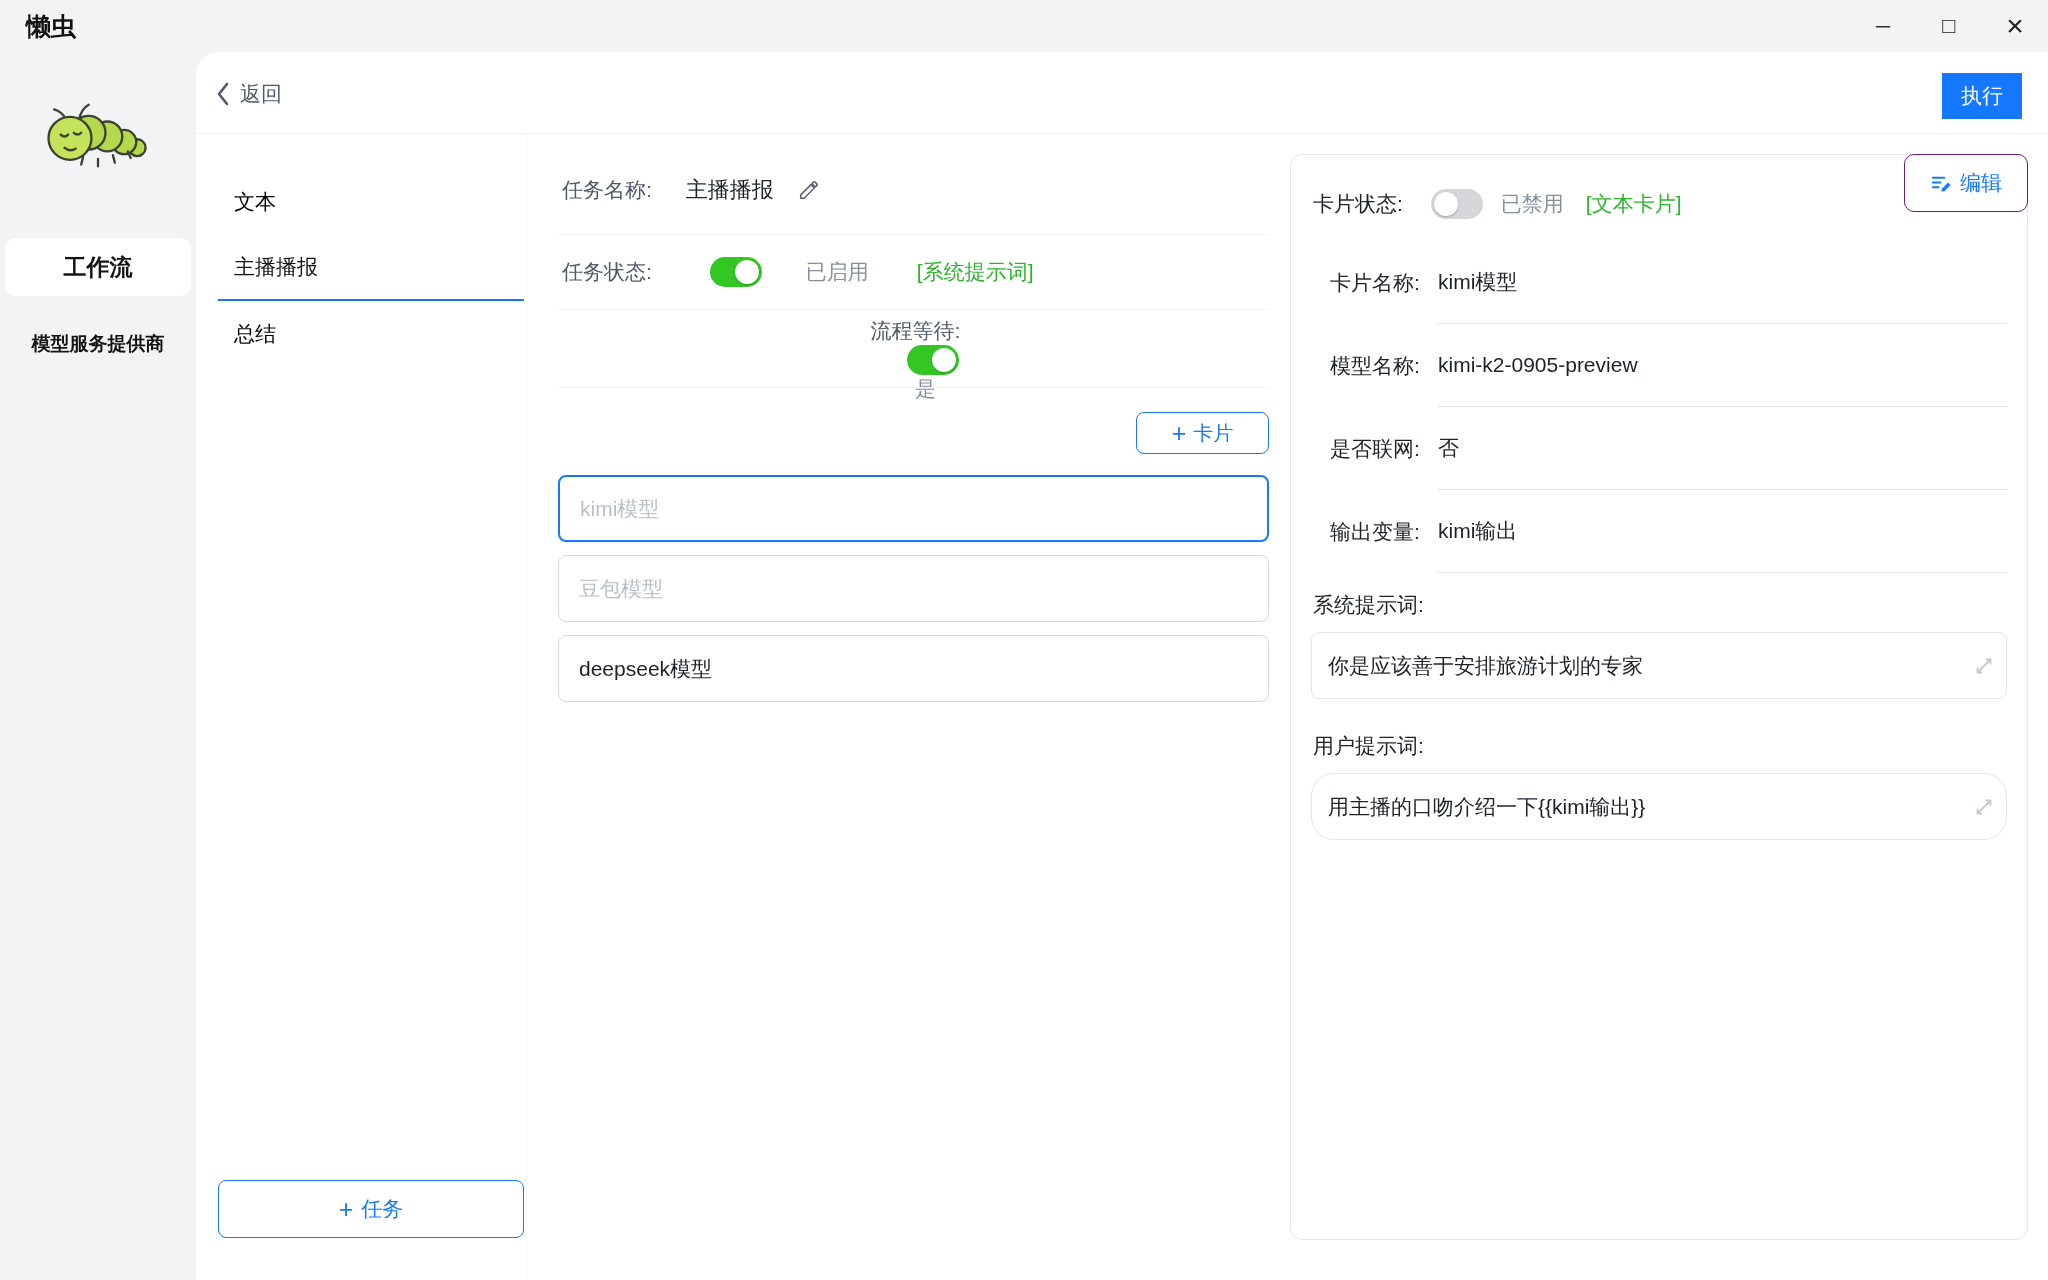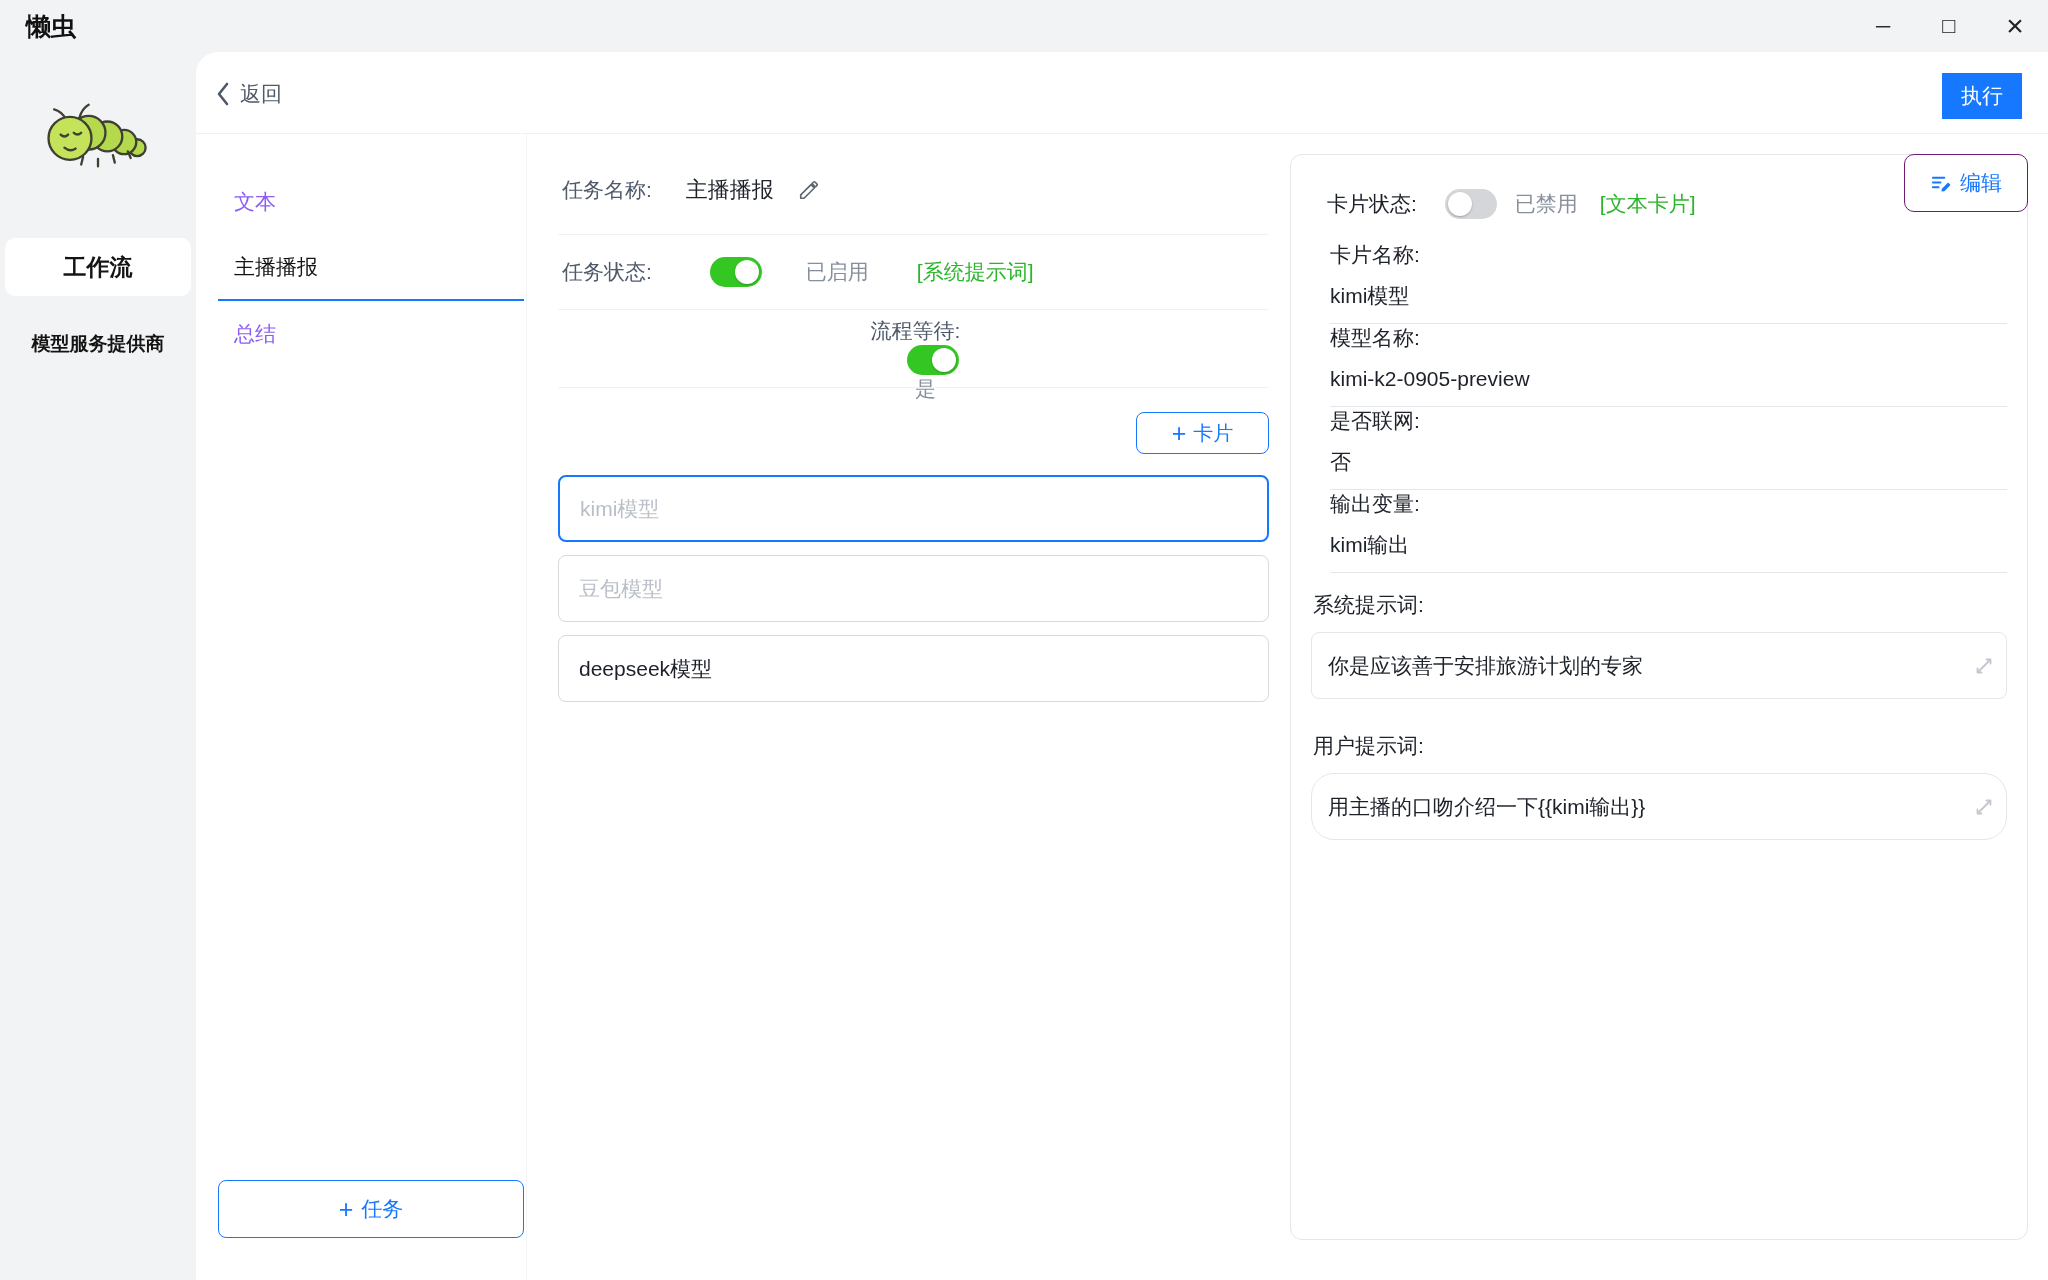--- a/index.html
+++ b/index.html
@@ -33,21 +33,21 @@
   .main { position:absolute; left:196px; top:52px; right:0; bottom:0; background:#fff; border-top-left-radius:22px; }
 
   .back { position:absolute; left:20px; top:28px; display:flex; align-items:center; gap:9px;
           font-size:21px; color:#4e5969; cursor:pointer; }
   .exec-btn { position:absolute; right:26px; top:21px; width:80px; height:46px; background:#1677ff; color:#fff;
               font-size:21px; border:none; border-radius:0; display:flex; align-items:center; justify-content:center; cursor:pointer; }
   .header-divider { position:absolute; left:0; right:0; top:81px; height:1px; background:#f0f1f2; }
 
   
   .task-col { position:absolute; left:22px; top:117px; width:306px; }
-  .task-item { height:66px; display:flex; align-items:center; padding-left:16px; font-size:21px; color:#8b5cf6; cursor:pointer; }
+  .task-item { height:66px; display:flex; align-items:center; padding-left:16px; font-size:21px; color:#000000; cursor:pointer; }
   .task-item.selected { border-bottom:2px solid #1677ff; color:#141414; }
   .col-sep { position:absolute; left:330px; top:82px; bottom:0; width:1px; background:#f4f5f6; }
   .add-task-btn { position:absolute; left:22px; top:1128px; width:306px; height:58px; background:#fff;
                   border:1px solid #1677ff; border-radius:8px; color:#1677ff; font-size:21px;
                   display:flex; align-items:center; justify-content:center; gap:8px; cursor:pointer; }
   .plus { font-size:25px; font-weight:400; line-height:1; }
 
   
   .mid { position:absolute; left:362px; top:0; width:711px; }
   .mid-row { position:absolute; left:0; right:0; display:flex; align-items:center; padding-left:4px; }
@@ -77,27 +77,27 @@
   .card-row.ph     { border:1px solid #d9d9d9; color:#b9bfc7; }
   .card-row.normal { border:1px solid #d9d9d9; color:#1d2129; }
 
   
   .card-panel { position:absolute; left:1094px; top:102px; width:738px; height:1086px;
                 border:1px solid #e5e6eb; border-radius:12px; background:#fff; }
   .edit-btn { position:absolute; top:-1px; right:-1px; width:124px; height:58px; background:#fff;
               border:1px solid #701a75; border-radius:10px; color:#1677ff; font-size:21px;
               display:flex; align-items:center; justify-content:center; gap:9px; cursor:pointer; }
   .cp-status { position:absolute; top:27px; left:22px; display:flex; align-items:center; height:44px; }
-  .cp-status .cp-label { font-size:21px; color:#1d2129;margin-left:14px; }
+  .cp-status .cp-label { font-size:21px; color:#1d2129; }
   .cp-status .toggle { margin-left:28px; }
   .cp-status .state-text { margin-left:18px; }
   .cp-status .green-tag { margin-left:22px; }
 
   .fields { position:absolute; top:86px; left:0; right:20px; }
-  .field-row { height:83px; display:flex; align-items:stretch; padding-left:39px;flex-direction:column; }
+  .field-row { height:83px; display:flex; align-items:stretch; padding-left:39px; }
   .field-row .fl { width:108px; font-size:21px; color:#1d2129; display:flex; align-items:center; }
   .field-row .fv { flex:1; font-size:21px; color:#1d2129; display:flex; align-items:center;
                    border-bottom:1px solid #e5e6eb; cursor:text; }
 
   .prompt-label { position:absolute; left:22px; font-size:21px; color:#1d2129; }
   .sys-label { top:436px; } .usr-label { top:577px; }
   .prompt-box { position:absolute; left:20px; right:20px; height:67px; border:1px solid #e5e6eb; border-radius:8px;
                 display:flex; align-items:center; padding:0 54px 0 16px; font-size:21px; color:#1d2129; cursor:text; }
   .sys-box { top:477px; } .usr-box { top:618px;border-radius:23px; }
   .expand-icon { position:absolute; right:12px; top:50%; transform:translateY(-50%); display:flex; cursor:pointer; }

